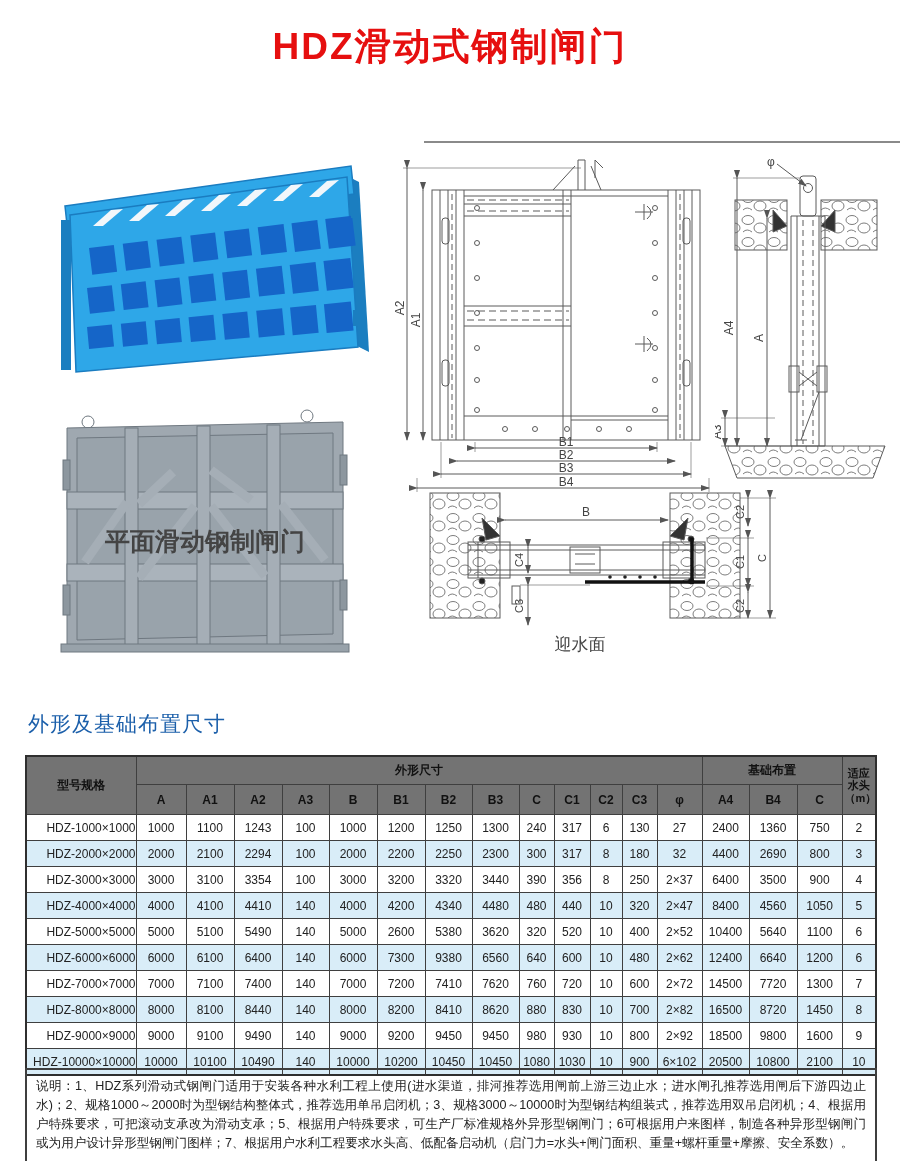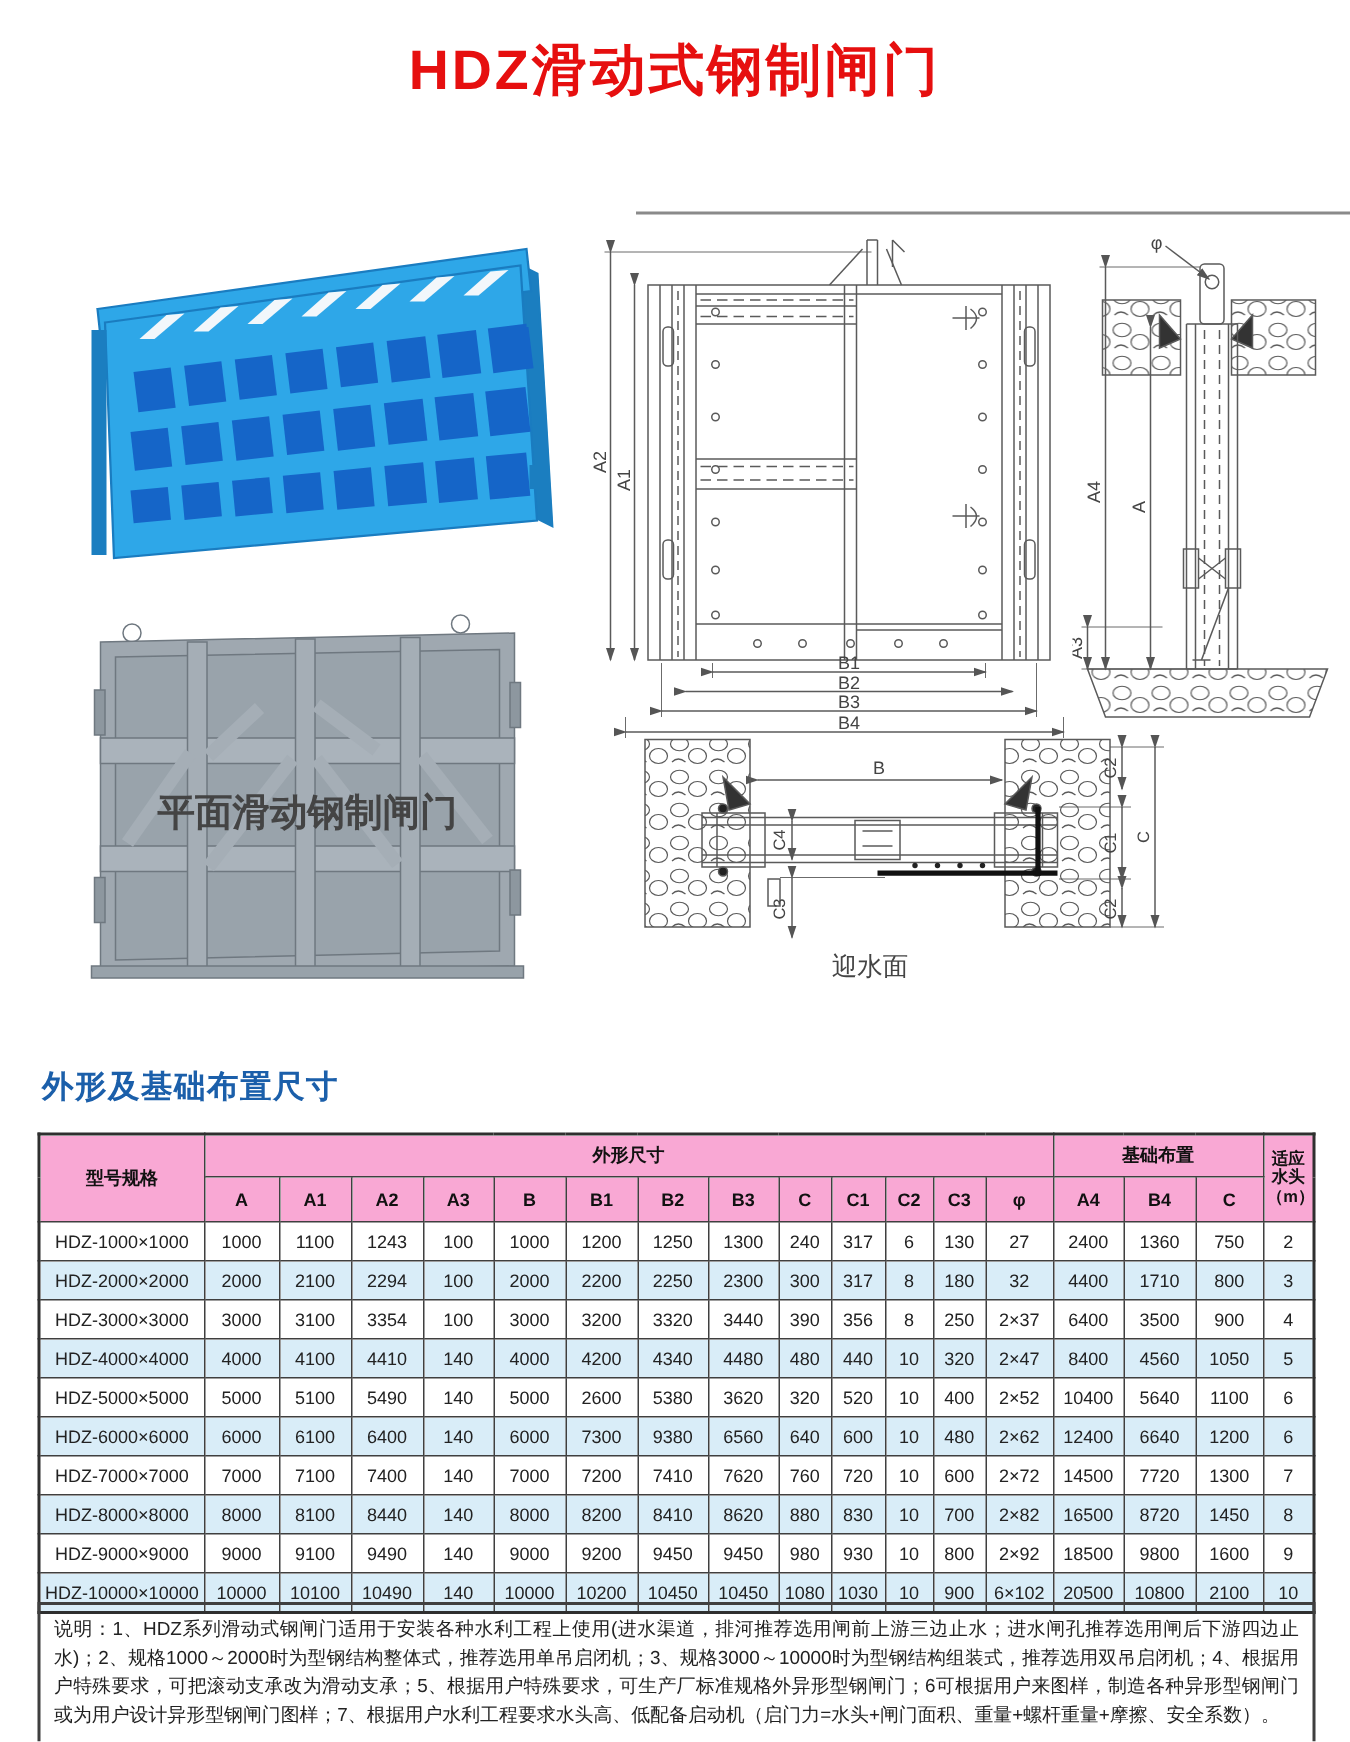--- a/index.html
+++ b/index.html
@@ -6,45 +6,45 @@
   .page{
     position:relative;width:900px;height:1161px;background:#fff;overflow:hidden;
     font-family:"Liberation Sans","DejaVu Sans",sans-serif;color:#222;
   }
   .title{
     position:absolute;top:22px;left:0;width:900px;text-align:center;
     font-size:37px;font-weight:bold;color:#e60f0f;letter-spacing:2px;
   }
   .divider{position:absolute;top:141px;left:424px;width:476px;height:2px;background:#8a8a8a;}
   .section-heading{
-    position:absolute;top:710px;left:28px;font-size:21px;font-weight:bold;color:#1b5faa;
+    position:absolute;top:710px;left:28px;font-size:21px;font-weight:normal;color:#1b5faa;
     letter-spacing:1px;
   }
   .photo1{position:absolute;left:45px;top:160px;}
   .photo2{position:absolute;left:55px;top:400px;}
   .draw-front{position:absolute;left:395px;top:148px;}
   .draw-side{position:absolute;left:715px;top:148px;}
   .draw-plan{position:absolute;left:420px;top:490px;}
   svg text{font-family:"Liberation Sans","DejaVu Sans",sans-serif;fill:#444;}
   .spec-table{
     position:absolute;left:25px;top:755px;width:850px;
     border-collapse:collapse;table-layout:fixed;
     font-size:12px;
   }
   .spec-table th,.spec-table td{
     border:1px solid #3f3f3f;text-align:center;vertical-align:middle;
     padding:0;overflow:hidden;white-space:nowrap;
   }
   .spec-table{border:2px solid #2f2f2f;}
-  .spec-table thead th{background:#f9a8d4;font-weight:bold;color:#111;}
+  .spec-table thead th{background:#737373;font-weight:bold;color:#111;}
   .spec-table thead tr:first-child th{height:27px;}
   .spec-table thead tr:last-child th{height:29px;}
   .spec-table tbody td{height:25px;color:#222;}
   .spec-table tbody tr.alt td{background:#d9edf8;}
-  .spec-table td.model{font-size:12px;}
+  .spec-table td.model{font-size:12px;text-align:right;}
   th.head-col{white-space:normal !important;line-height:1.15;font-size:11px;padding:0 2px;}
   .note-box{
     position:absolute;left:25px;top:1068px;width:830px;
     border:2px solid #3f3f3f;padding:7px 9px 9px 9px;
     font-size:12.6px;line-height:1.52;color:#222;text-align:justify;
   }
 </style>
 </head>
 <body>
 
@@ -445,21 +445,21 @@
           <td>2000</td>
           <td>2200</td>
           <td>2250</td>
           <td>2300</td>
           <td>300</td>
           <td>317</td>
           <td>8</td>
           <td>180</td>
           <td>32</td>
           <td>4400</td>
-          <td>1710</td>
+          <td>2690</td>
           <td>800</td>
           <td>3</td>
         </tr>
         <tr>
           <td class="model">HDZ-3000×3000</td>
           <td>3000</td>
           <td>3100</td>
           <td>3354</td>
           <td>100</td>
           <td>3000</td>

